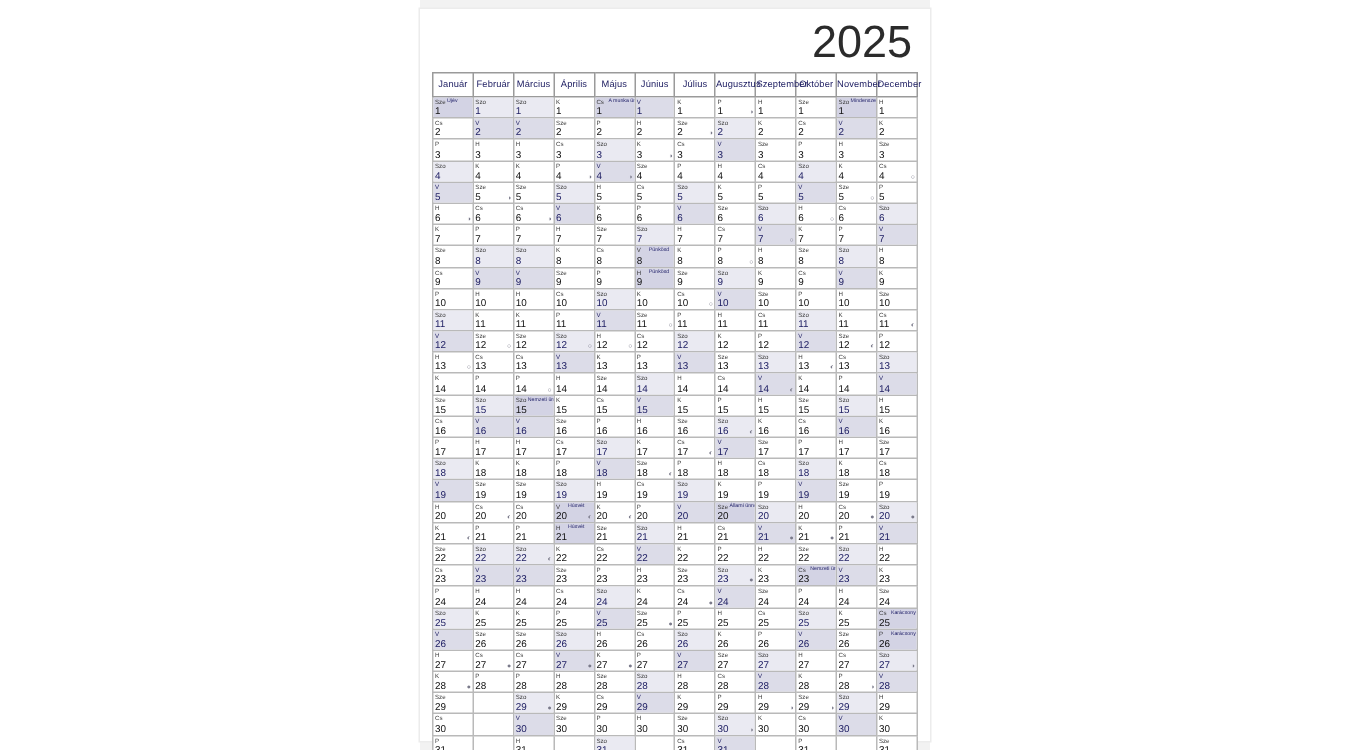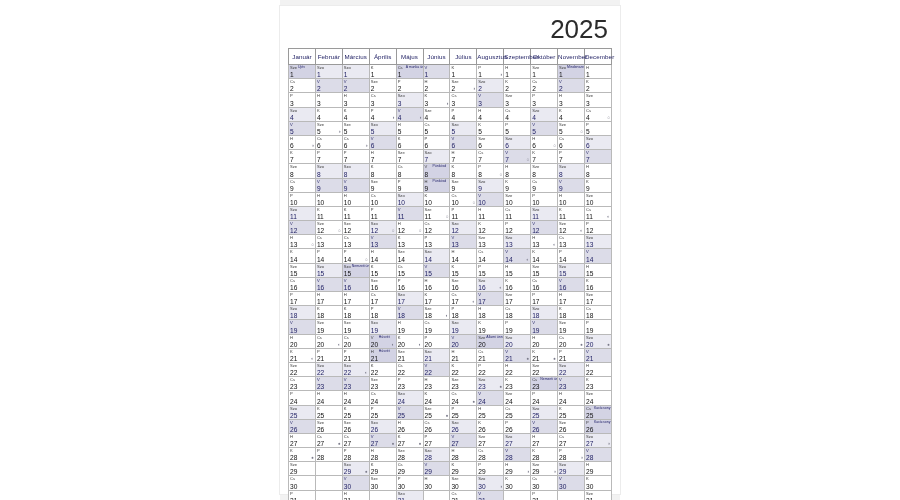--- a/index.html
+++ b/index.html
@@ -35,21 +35,21 @@
     height: 500px;
     background: #ffffff;
   }
   #left-pad { left: 0; }
   #right-pad { left: 620px; width: 280px; }
 
   #year {
     position: absolute;
     right: 12px;
     top: 8px;
-    font-size: 26px;
+    font-size: 30px;
     font-weight: 400;
     color: #2b2b2b;
     letter-spacing: 0px;
     line-height: 30px;
     font-family: "Liberation Sans", sans-serif;
   }
 
   #cal {
     position: absolute;
     left: 8px;

